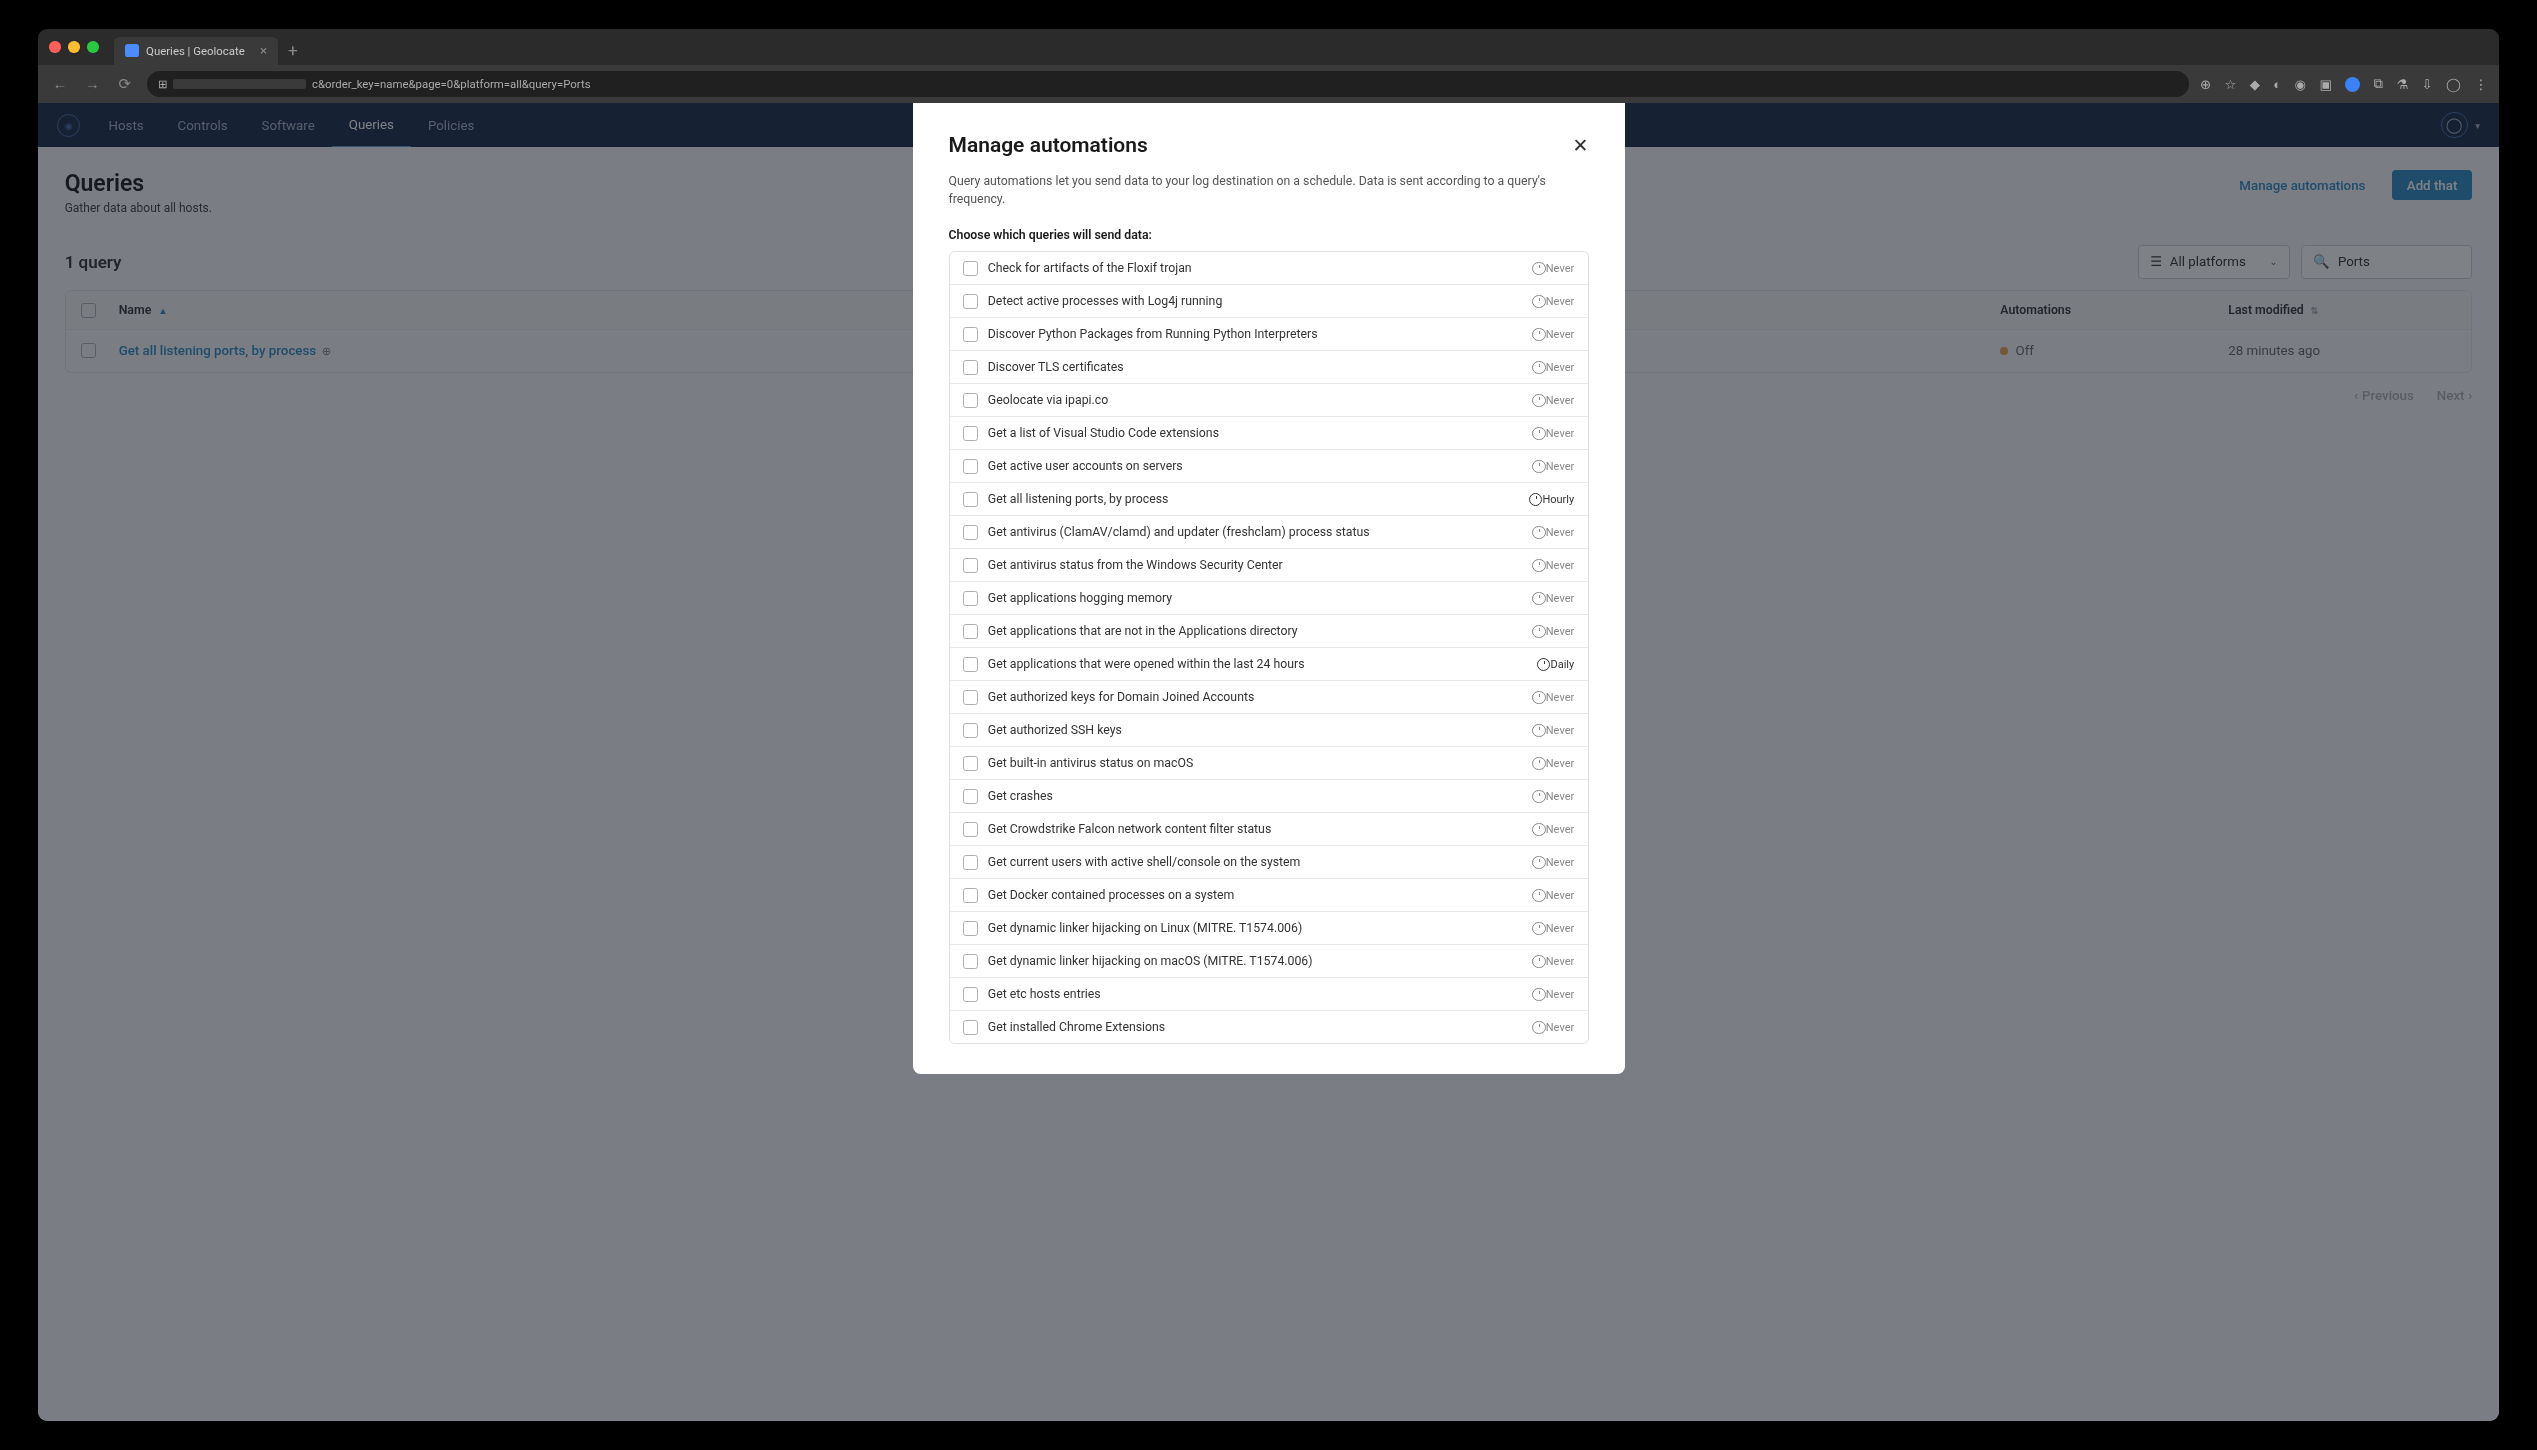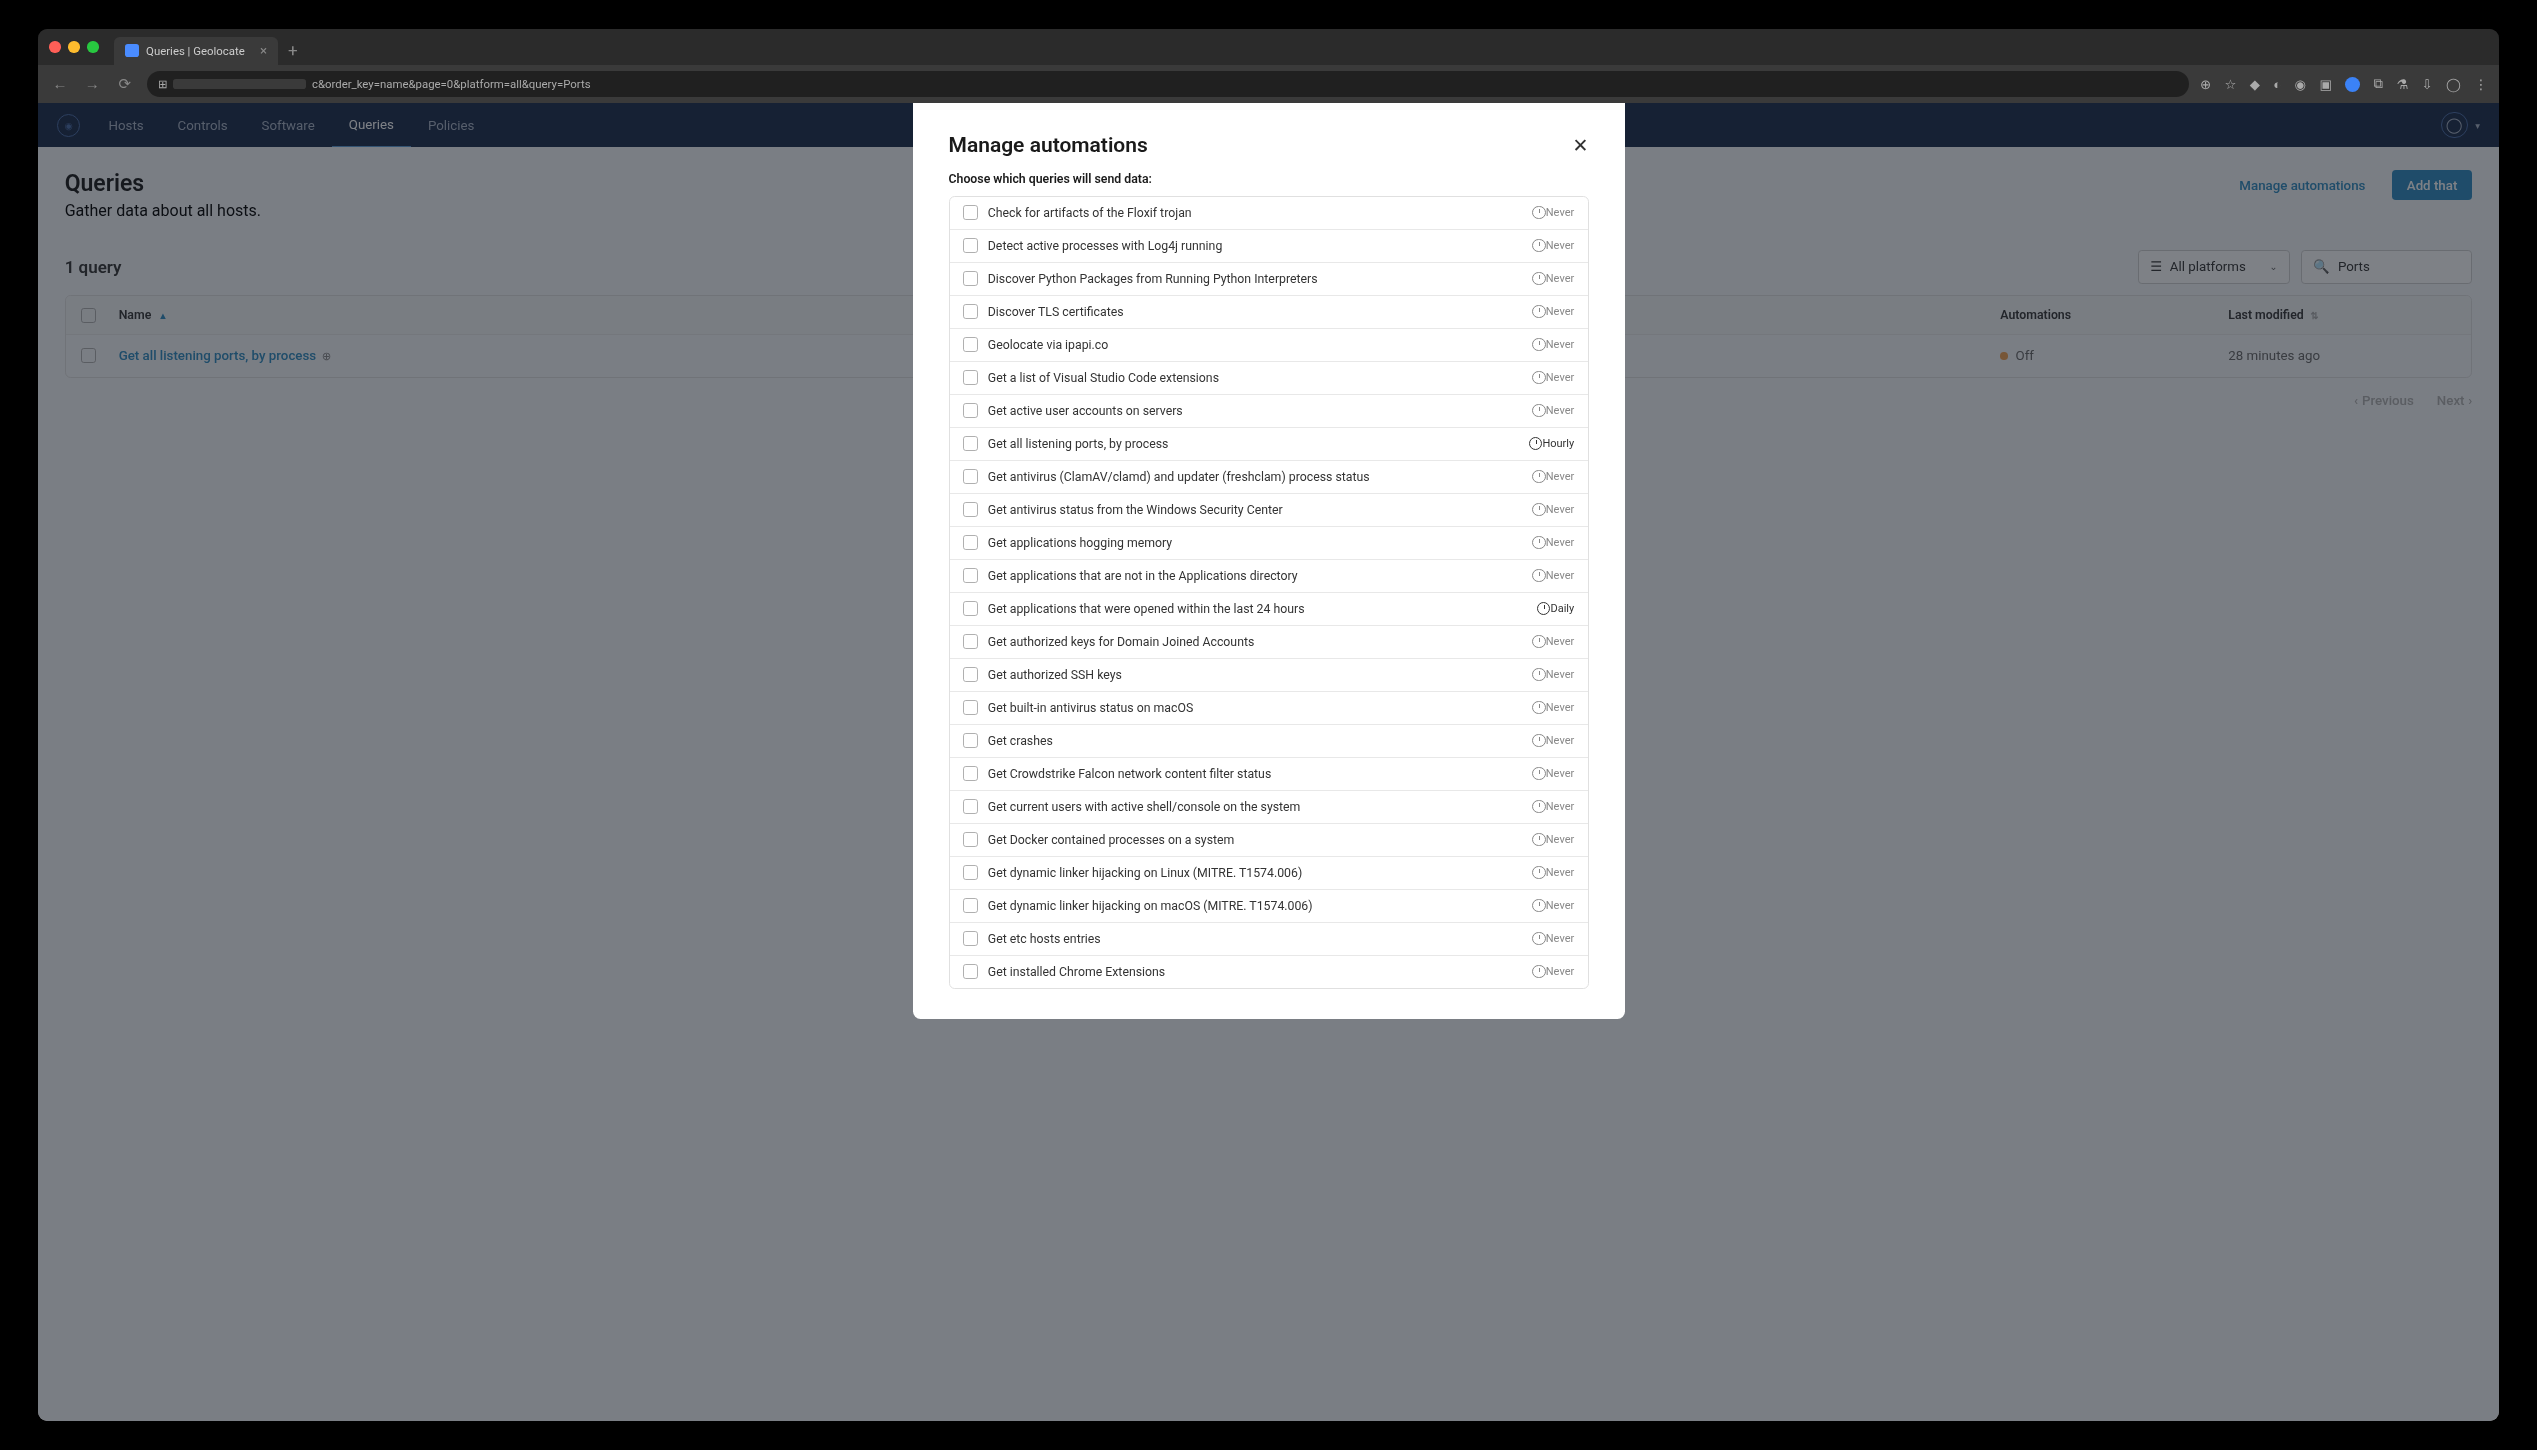--- a/index.html
+++ b/index.html
@@ -23,21 +23,21 @@
 .app-header{height:44px;background:#192a4a;display:flex;align-items:center;padding:0 19px;gap:3.8px}
 .logo{width:23px;height:23px;border:1.9px solid #4a6da8;border-radius:50%;display:flex;align-items:center;justify-content:center;margin-right:7.6px}
 .logo-inner{color:#4a6da8;font-size:9.5px}
 .nav-item{color:#a8b3c5;padding:12px 17px;height:100%;display:flex;align-items:center;font-size:13.3px;cursor:pointer}
 .nav-item.active{color:#fff;border-bottom:1.9px solid #5b9bd5}
 .header-right{margin-left:auto;display:flex;align-items:center;gap:7.6px;color:#a8b3c5}
 .avatar{width:26.6px;height:26.6px;border:0.9px solid #4a6da8;border-radius:50%;display:flex;align-items:center;justify-content:center}
 .page{padding:23px 26.6px}
 .page-head{display:flex;justify-content:space-between;align-items:flex-start}
 .page-title{font-size:23px;font-weight:600;color:#1a1a1a}
-.page-sub{font-size:16px;color:#000000;margin-top:3.8px}
+.page-sub{font-size:12px;color:#404040;margin-top:3.8px}
 .page-actions{display:flex;gap:11.4px;align-items:center}
 .btn{padding:7.6px 15px;border-radius:3.8px;font-size:13.3px;font-weight:500;cursor:pointer;border:none}
 .btn-link{background:none;color:#2e8bc0}
 .btn-primary{background:#2e8bc0;color:#fff}
 .filters-row{display:flex;justify-content:space-between;align-items:center;margin-top:30px}
 .query-count{font-size:17px;font-weight:600;color:#333}
 .filter-controls{display:flex;gap:11.4px}
 .filter-box{height:34px;border:0.9px solid #d0d0d0;border-radius:3.8px;background:#fff;display:flex;align-items:center;padding:0 11.4px;gap:7.6px;font-size:13.3px;color:#333}
 .filter-box.wide{width:152px}
 .filter-box.search{width:171px}
@@ -212,20 +212,21 @@
         </div>
       </div>
     </div>
 
     <div class="overlay">
       <div class="modal">
         <div class="modal-head">
           <div class="modal-title">Manage automations</div>
           <button class="modal-close">✕</button>
         </div>
+        <div class="modal-desc">Query automations let you send data to your log destination on a schedule. Data is sent according to a query's frequency.</div>
         <div class="modal-section-label">Choose which queries will send data:</div>
         <div class="query-list" id="query-list">
             <div class="query-row">
               <div class="qr-check">
                 <div class="checkbox"></div>
               </div>
               <div class="qr-name">Check for artifacts of the Floxif trojan</div>
               <div class="qr-freq">
                 <span class="clock"></span>
                 <span>Never</span>

